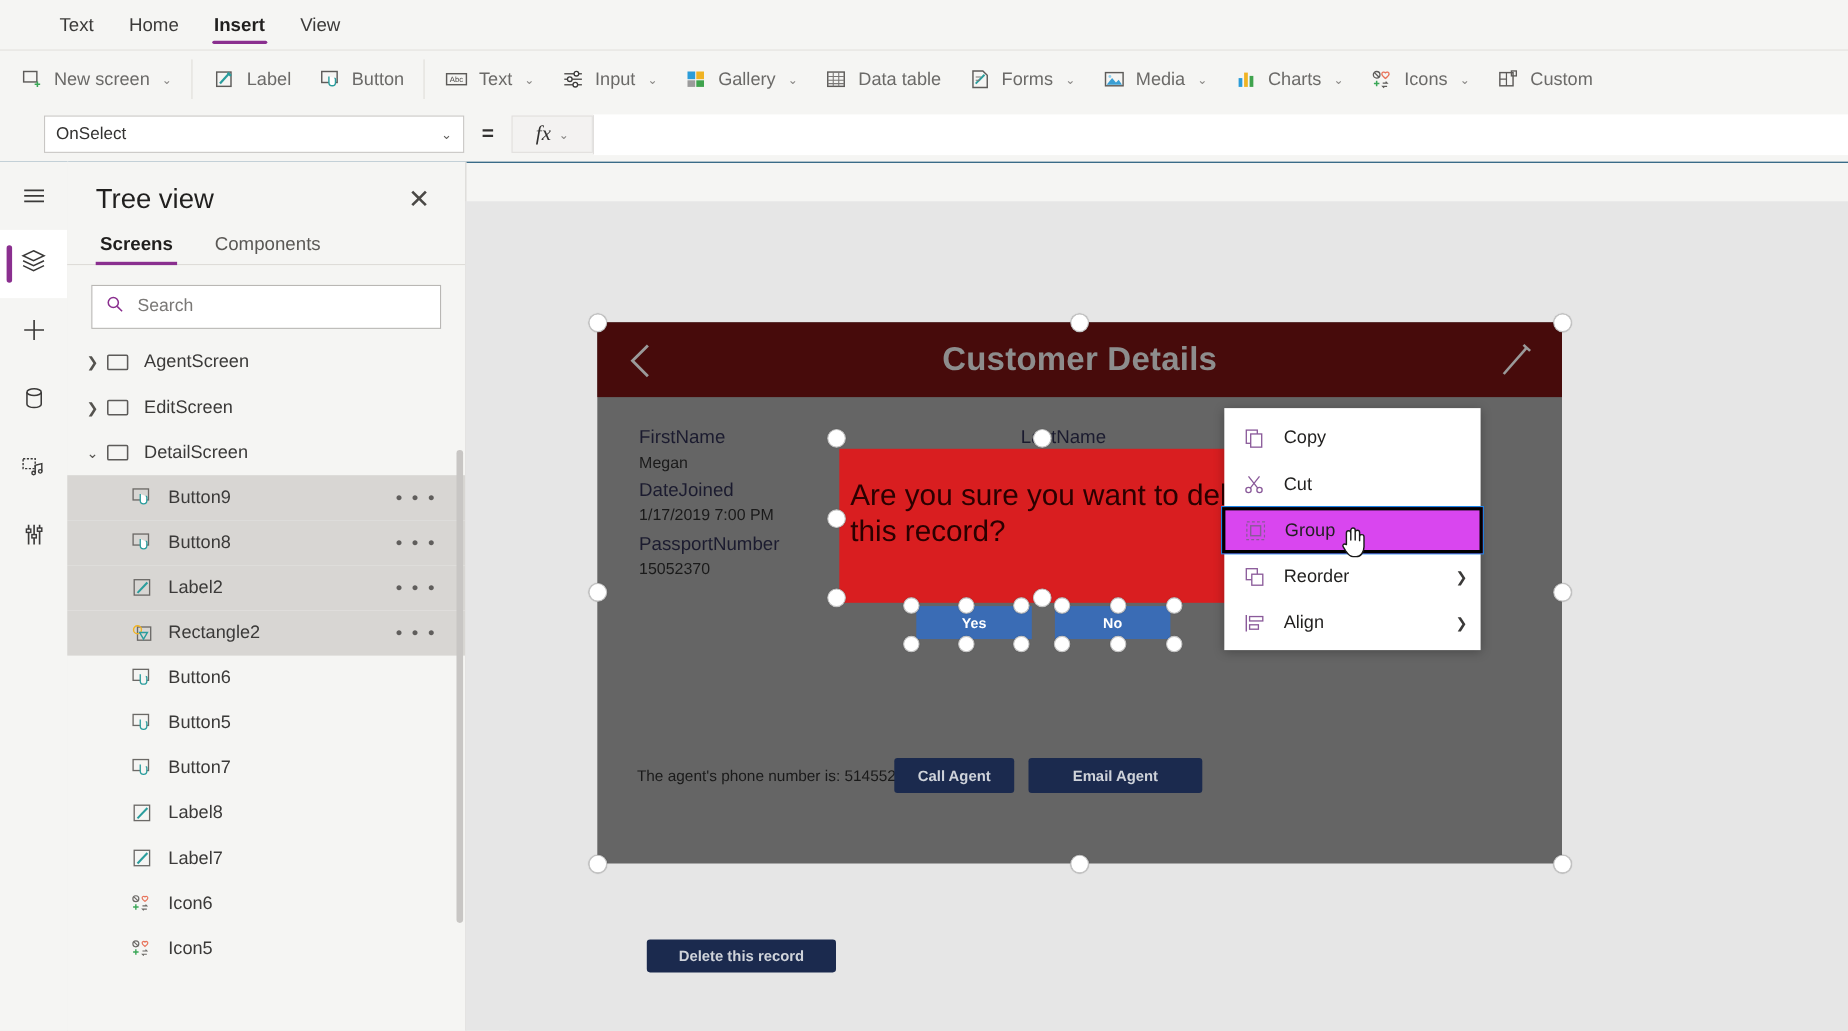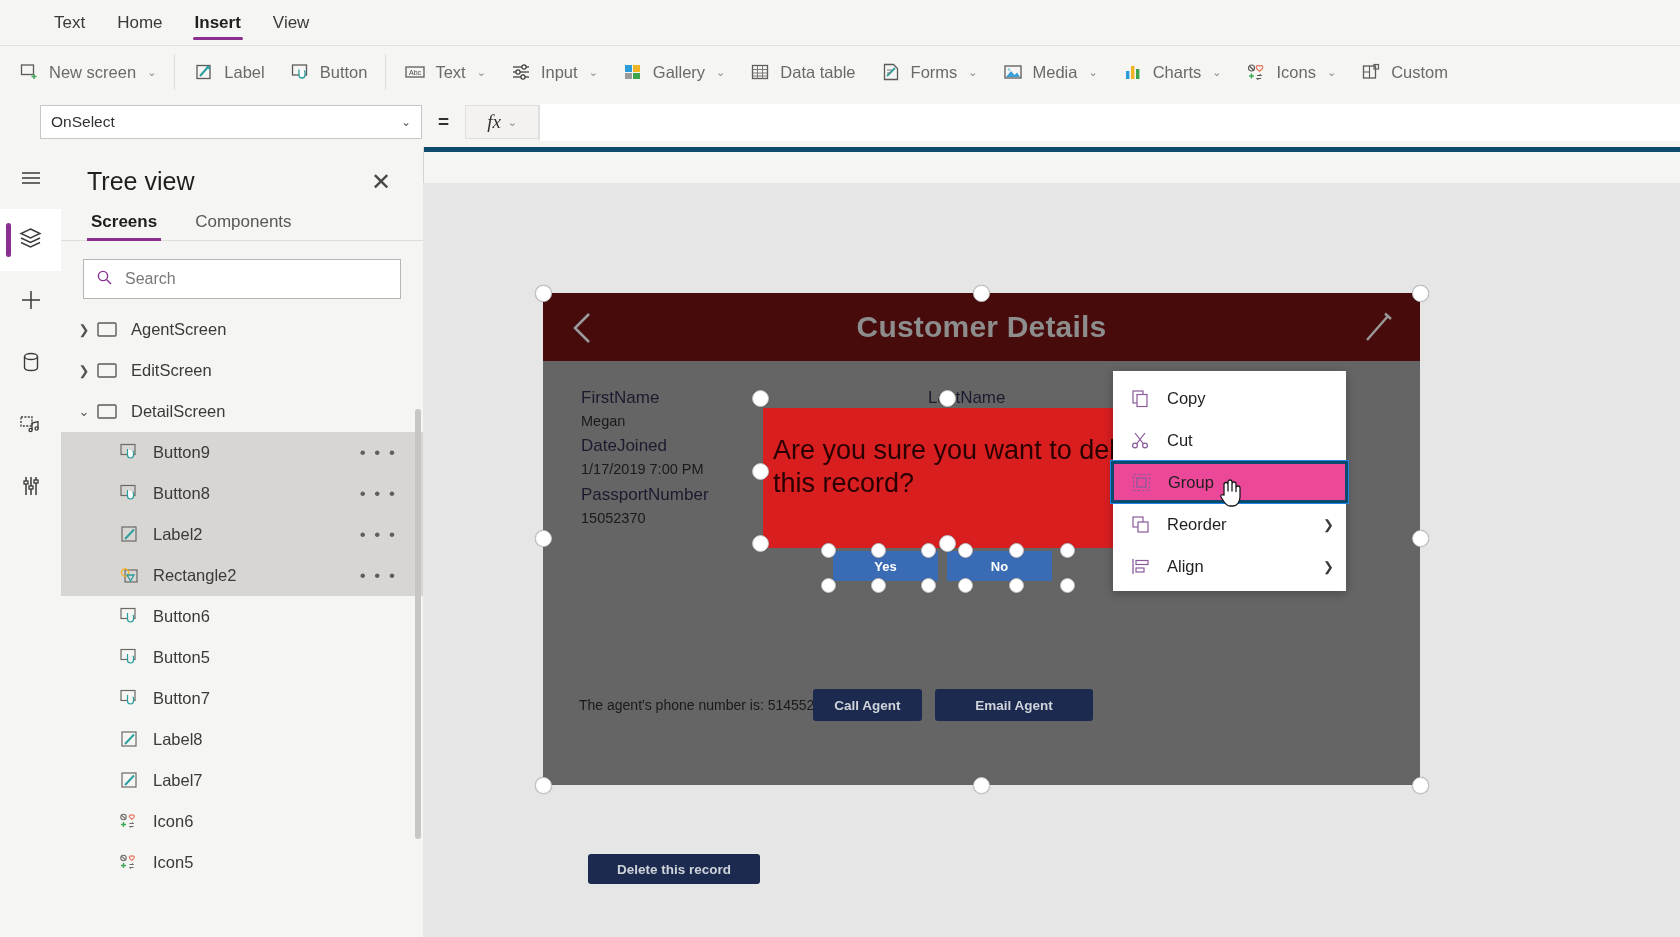--- a/index.html
+++ b/index.html
@@ -42,21 +42,21 @@
   .rb-btn{
     display:flex;align-items:center;gap:9px;height:40px;padding:0 12px;
     cursor:pointer;border-radius:2px;color:#6b6a68;font-size:16.5px;white-space:nowrap;
   }
   .rb-icon{width:22px;height:22px;display:flex;align-items:center;justify-content:center;flex:0 0 auto;}
   .caret{font-size:11px;color:#8a8886;margin-left:2px;}
 
   
   .formulabar{
     position:absolute;left:0;top:97px;width:1680px;height:50px;background:#f5f5f3;
-    display:flex;align-items:center;border-bottom:5px solid #0c4a6e;
+    display:flex;align-items:center;border-bottom:1px solid #0c4a6e;
   }
   .prop-select{
     margin-left:40px;width:360px;height:32px;background:#fff;border:1px solid #c8c6c4;
     display:flex;align-items:center;justify-content:space-between;padding:0 10px;
     font-size:15.5px;color:#323130;cursor:pointer;
   }
   .prop-select .caret{font-size:12px;color:#605e5c;}
   .eq{margin:0 16px;font-size:19px;color:#323130;font-weight:bold;}
   .fx-box{
     width:72px;height:32px;background:#f3f2f1;border:1px solid #e1dfdd;
@@ -185,21 +185,21 @@
   
   .ctxmenu{
     position:absolute;left:1113px;top:371px;width:233px;height:220px;background:#fff;
     box-shadow:0 2px 9px rgba(0,0,0,.28);z-index:50;padding:6px 0;box-sizing:border-box;
   }
   .ctx-item{
     display:flex;align-items:center;height:42px;padding:0 14px;cursor:pointer;
     font-size:16.5px;color:#201f1e;position:relative;box-sizing:border-box;
   }
   .ctx-item.highlight{
-    background:#ec4899;border:3px solid #0c4a6e;margin:0 -2px;
+    background:#d946ef;border:3px solid #000000;margin:0 -2px;
     box-shadow:0 0 0 1px #1b86e8;
   }
   .ctx-ico{width:26px;height:22px;display:flex;align-items:center;justify-content:center;
     margin-right:14px;flex:0 0 auto;}
   .ctx-sub{position:absolute;right:12px;font-size:13px;color:#3b3a39;}
   .cursor-hand{position:absolute;left:1218px;top:478px;z-index:60;pointer-events:none;}
 </style>
 </head>
 <body>
 
@@ -629,21 +629,21 @@
       <div class="field" style="left:385px;top:95px;">
         <div class="field-lbl">LastName</div>
       </div>
       <div class="field" style="left:655px;top:95px;">
         <div class="field-lbl">Location</div>
       </div>
 
       <div class="reddialog">Are you sure you want to delete this record?</div>
 
       <div class="btn-blue" style="left:290px;top:258px;width:105px;height:30px;">Yes</div>
-      <div class="btn-blue" style="left:404px;top:258px;width:105px;height:30px;">No</div>
+      <div class="btn-blue" style="left:416px;top:258px;width:105px;height:30px;">No</div>
 
       <div class="agent-phone">The agent's phone number is: 5145526695</div>
 
       <div class="btn-navy" style="left:270px;top:396px;width:109px;height:32px;">Call Agent</div>
       <div class="btn-navy" style="left:392px;top:396px;width:158px;height:32px;">Email Agent</div>
 
       <div class="btn-navy" style="left:45px;top:561px;width:172px;height:30px;">Delete this record</div>
     </div>
 
     <div class="handle" style="left:112px;top:102px;"></div>

